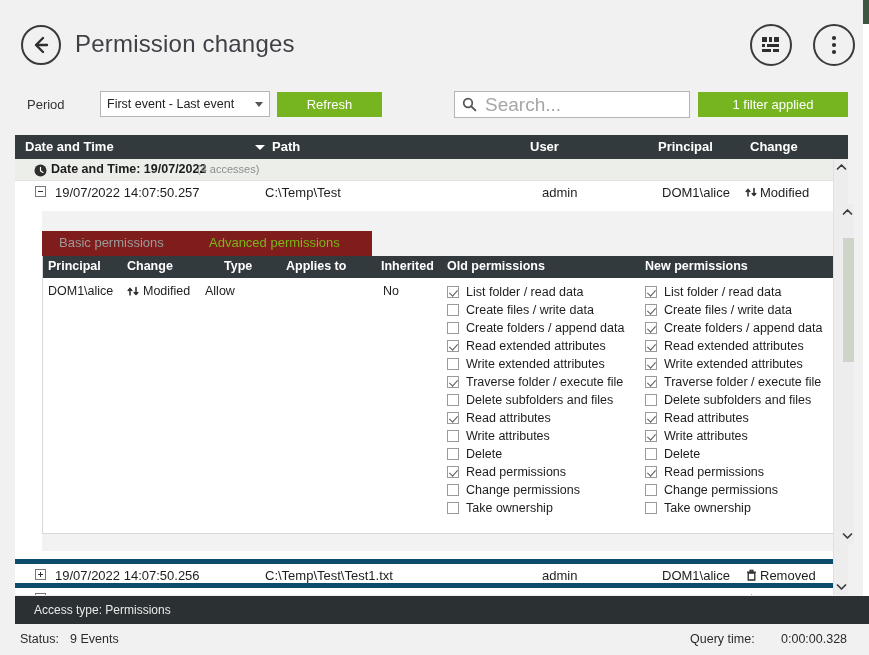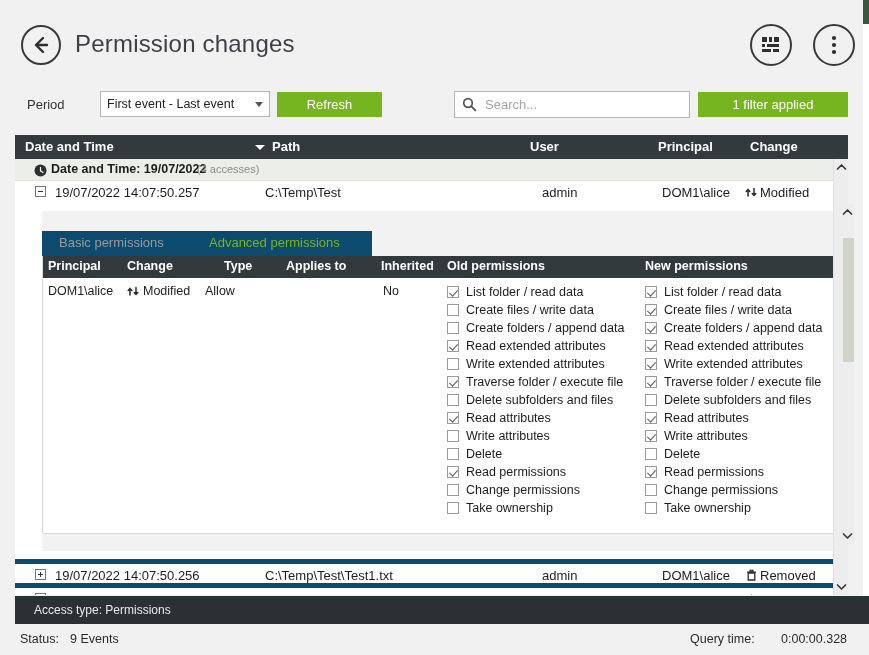--- a/index.html
+++ b/index.html
@@ -114,21 +114,21 @@
     background: #ffffff;
     border: 1px solid #b5b5b5;
   }
   .search-icon {
     position: absolute; left: 7px; top: 5px;
   }
   .search-input {
     position: absolute; left: 28px; top: 0;
     width: 200px; height: 25px;
     border: none; outline: none;
-    font-size: 13px;
+    font-size: 19px;
     color: #444;
     font-family: "Liberation Sans", sans-serif;
     background: transparent;
   }
   .search-input::placeholder { color: #a6a6a6; }
 
   
   .grid-header {
     position: absolute; top: 135px; left: 15px;
     width: 833px; height: 24px;
@@ -214,21 +214,21 @@
 
   
   .detail-panel {
     position: absolute; top: 52px; left: 27px;
     width: 797px; height: 340px;
     background: #f2f2f2;
   }
   .tabs {
     position: absolute; top: 20px; left: 0;
     width: 330px; height: 25px;
-    background: #0c4a6e;
+    background: #7f1d1d;
   }
   .tab {
     position: absolute; top: 4px;
     font-size: 13px;
     cursor: pointer;
     white-space: nowrap;
   }
   .tab.inactive { left: 17px; color: #9a9a9a; }
   .tab.active   { left: 167px; color: #7cb518; }
 

